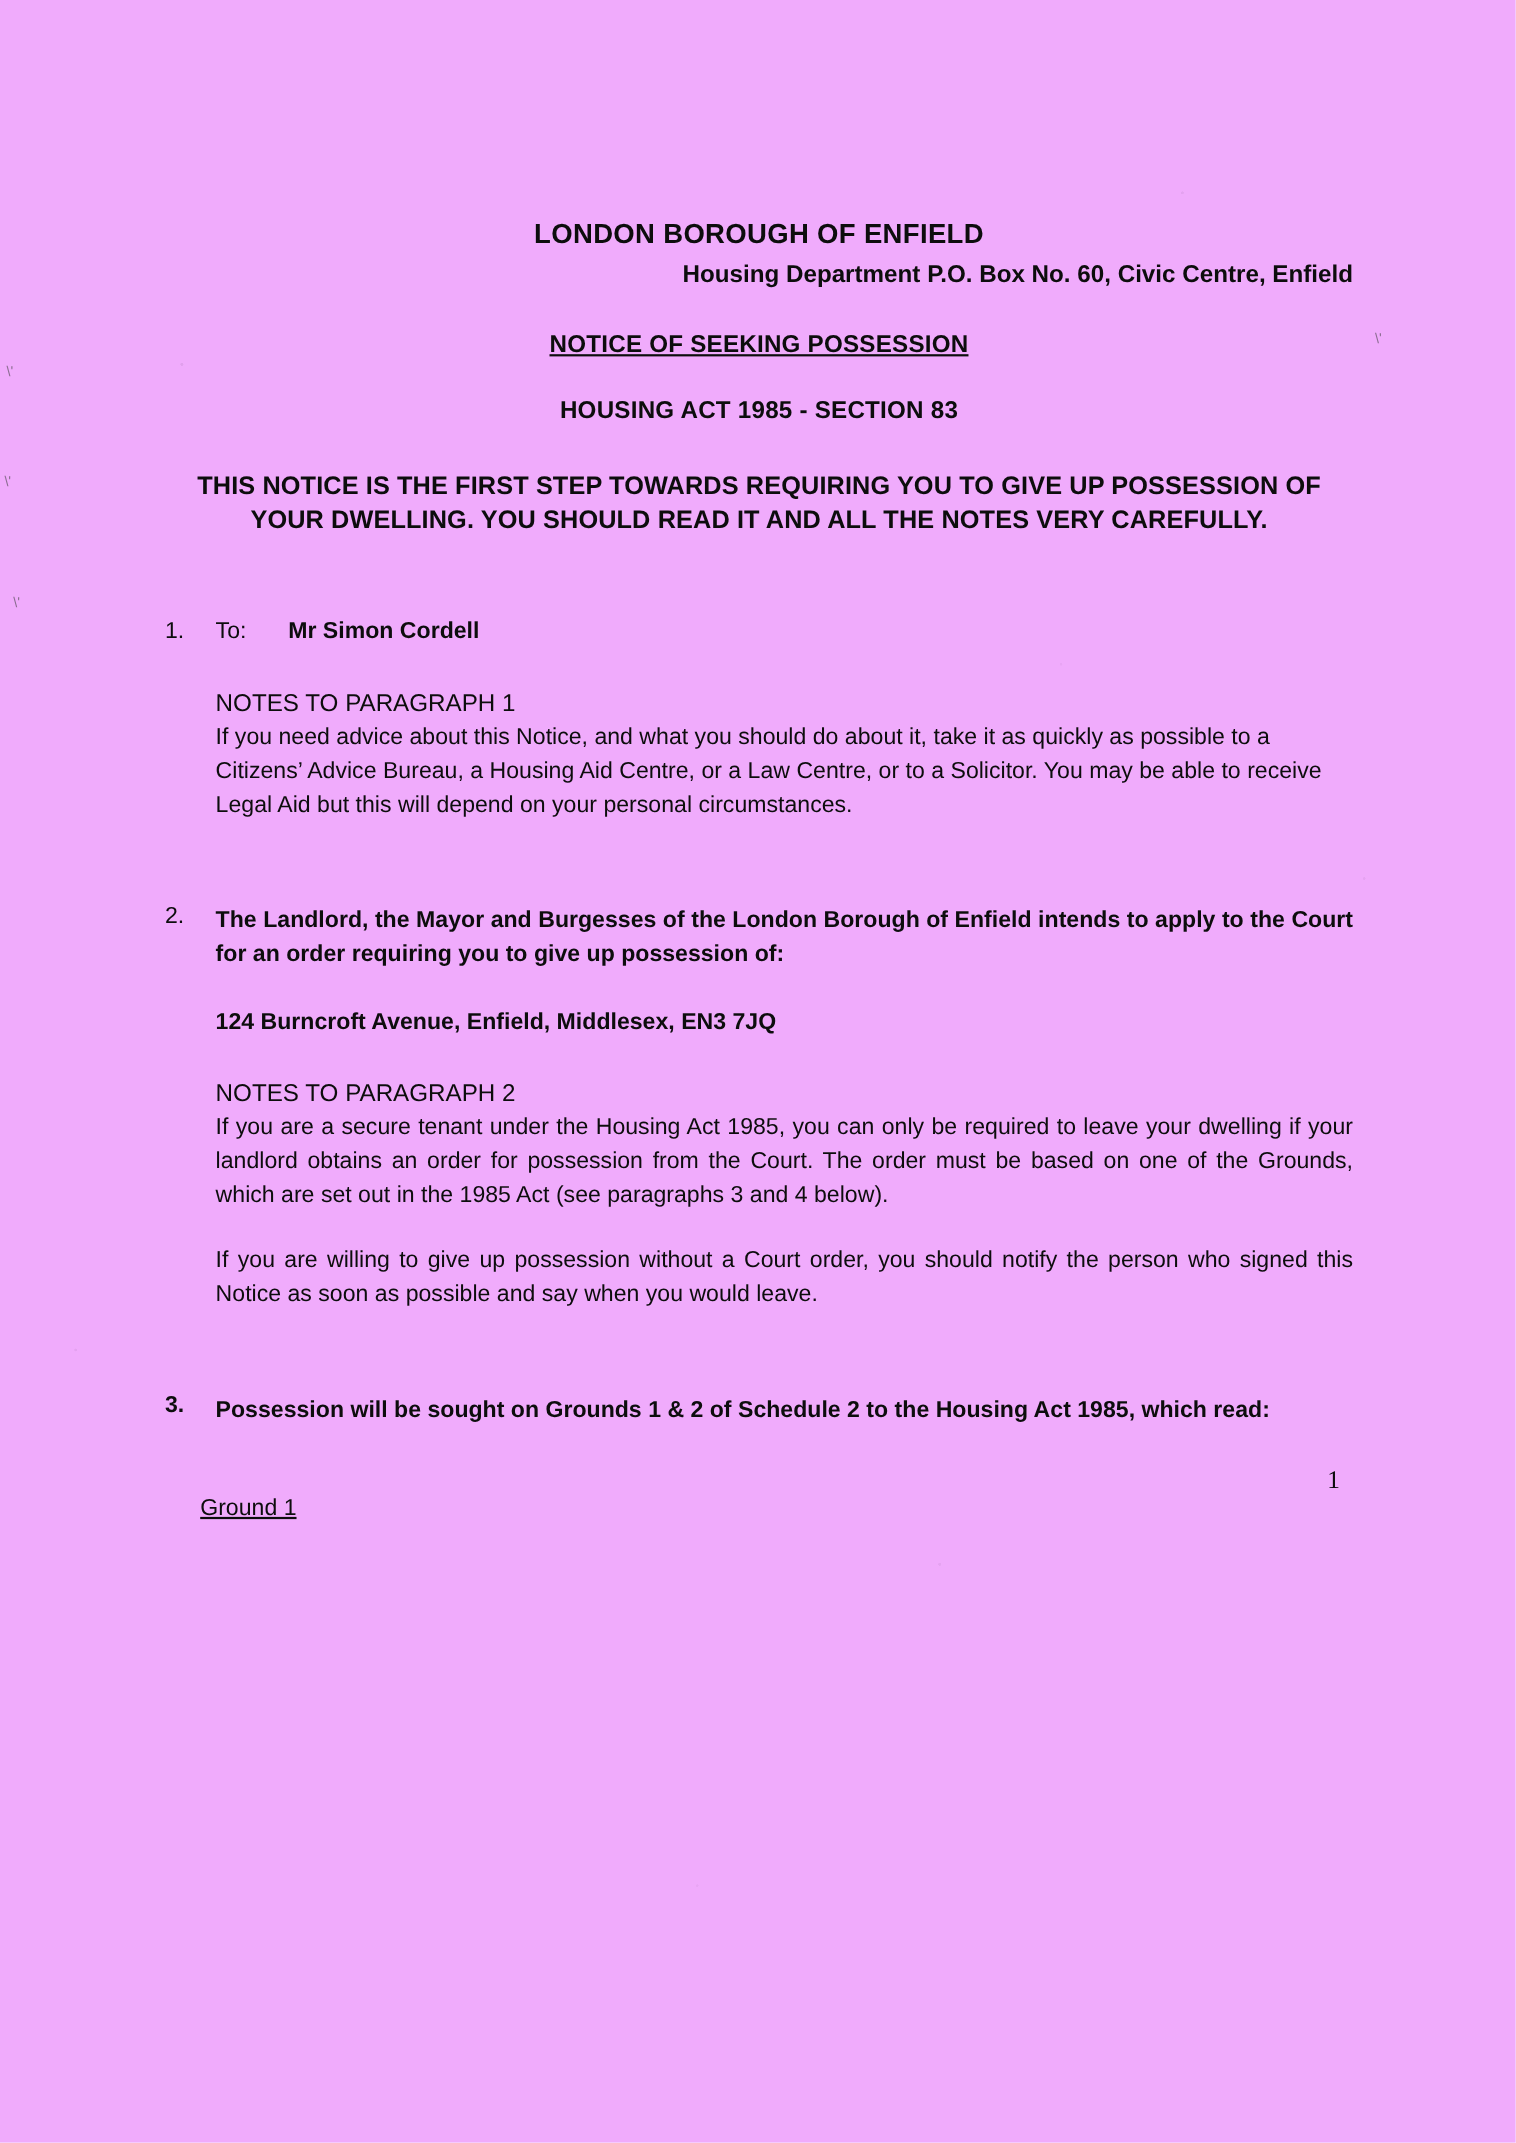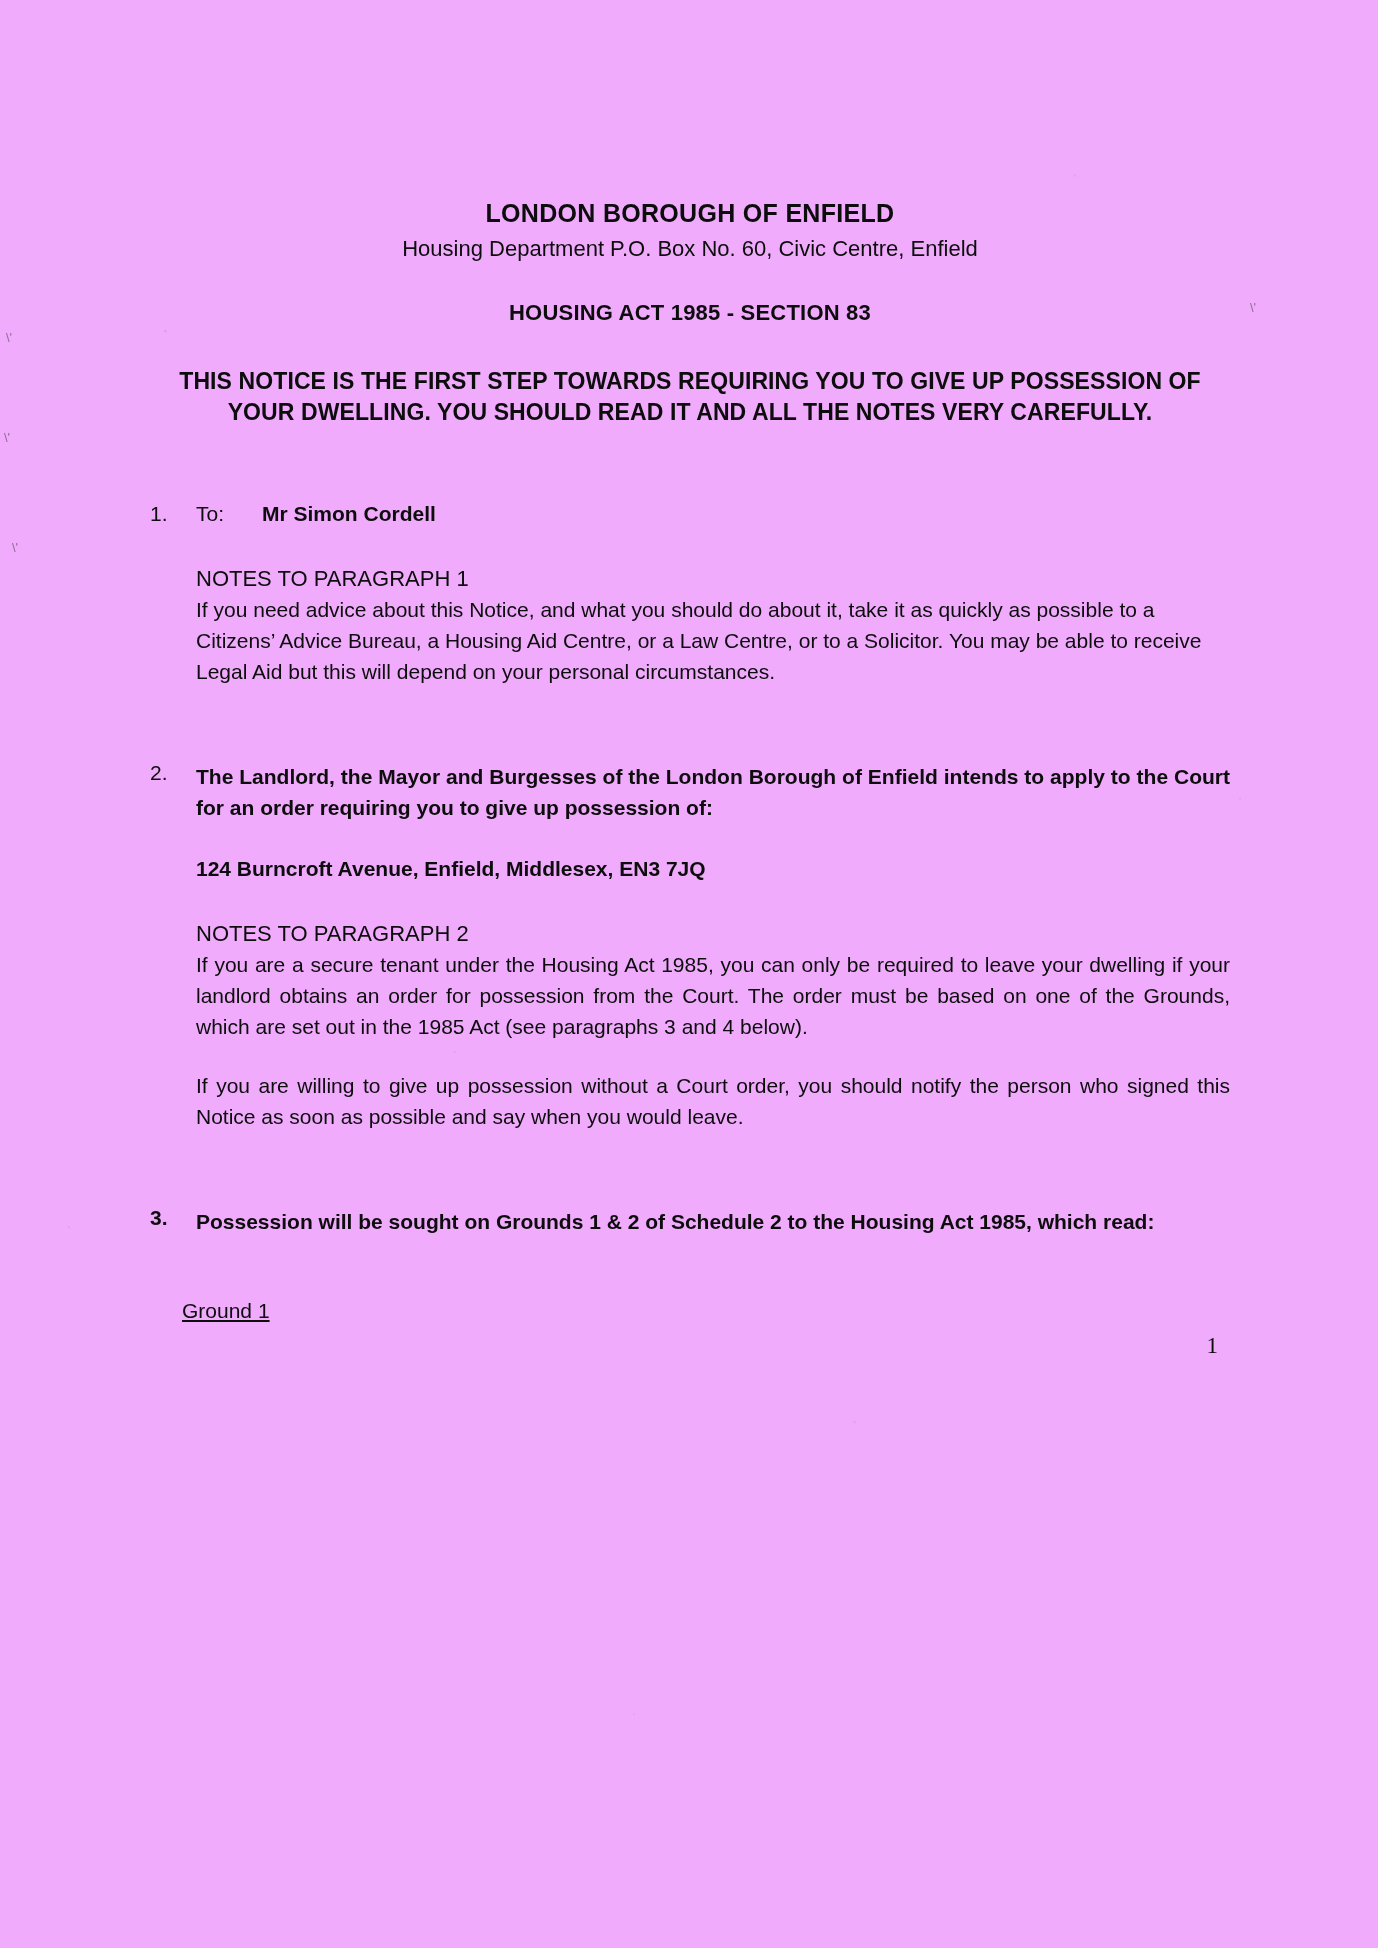--- a/index.html
+++ b/index.html
@@ -41,23 +41,24 @@
   }
   .center { text-align: center; }
   .hdr-line-1 {
     font-size: 25px;
     font-weight: bold;
     letter-spacing: 0.3px;
     line-height: 34px;
   }
   .hdr-line-2 {
     font-size: 22px;
-    font-weight: normal;
+    font-weight: bold;
     line-height: 34px;
     margin-top: 2px;
+    text-align: right;
   }
   .notice-title {
     font-size: 22px;
     font-weight: bold;
     text-decoration: underline;
     margin-top: 34px;
     letter-spacing: 0.2px;
   }
   .act-line {
     font-size: 22px;
@@ -138,20 +139,21 @@
 </head>
 <body>
 
 <div class="page">
 
   <div class="content">
 
     <div class="center hdr-line-1">LONDON BOROUGH OF ENFIELD</div>
     <div class="center hdr-line-2">Housing Department P.O. Box No. 60, Civic Centre, Enfield</div>
 
+    <div class="center notice-title">NOTICE OF SEEKING POSSESSION</div>
 
     <div class="center act-line">HOUSING ACT 1985 - SECTION 83</div>
 
     <div class="center warning">THIS NOTICE IS THE FIRST STEP TOWARDS REQUIRING YOU TO GIVE UP POSSESSION OF YOUR DWELLING.  YOU SHOULD READ IT AND ALL THE NOTES VERY CAREFULLY.</div>
 
     <div class="num-item">
       <div class="num">1.</div>
       <div class="body">
         <div>
           <span class="to-label">To:</span><span class="to-name">Mr Simon Cordell</span>

